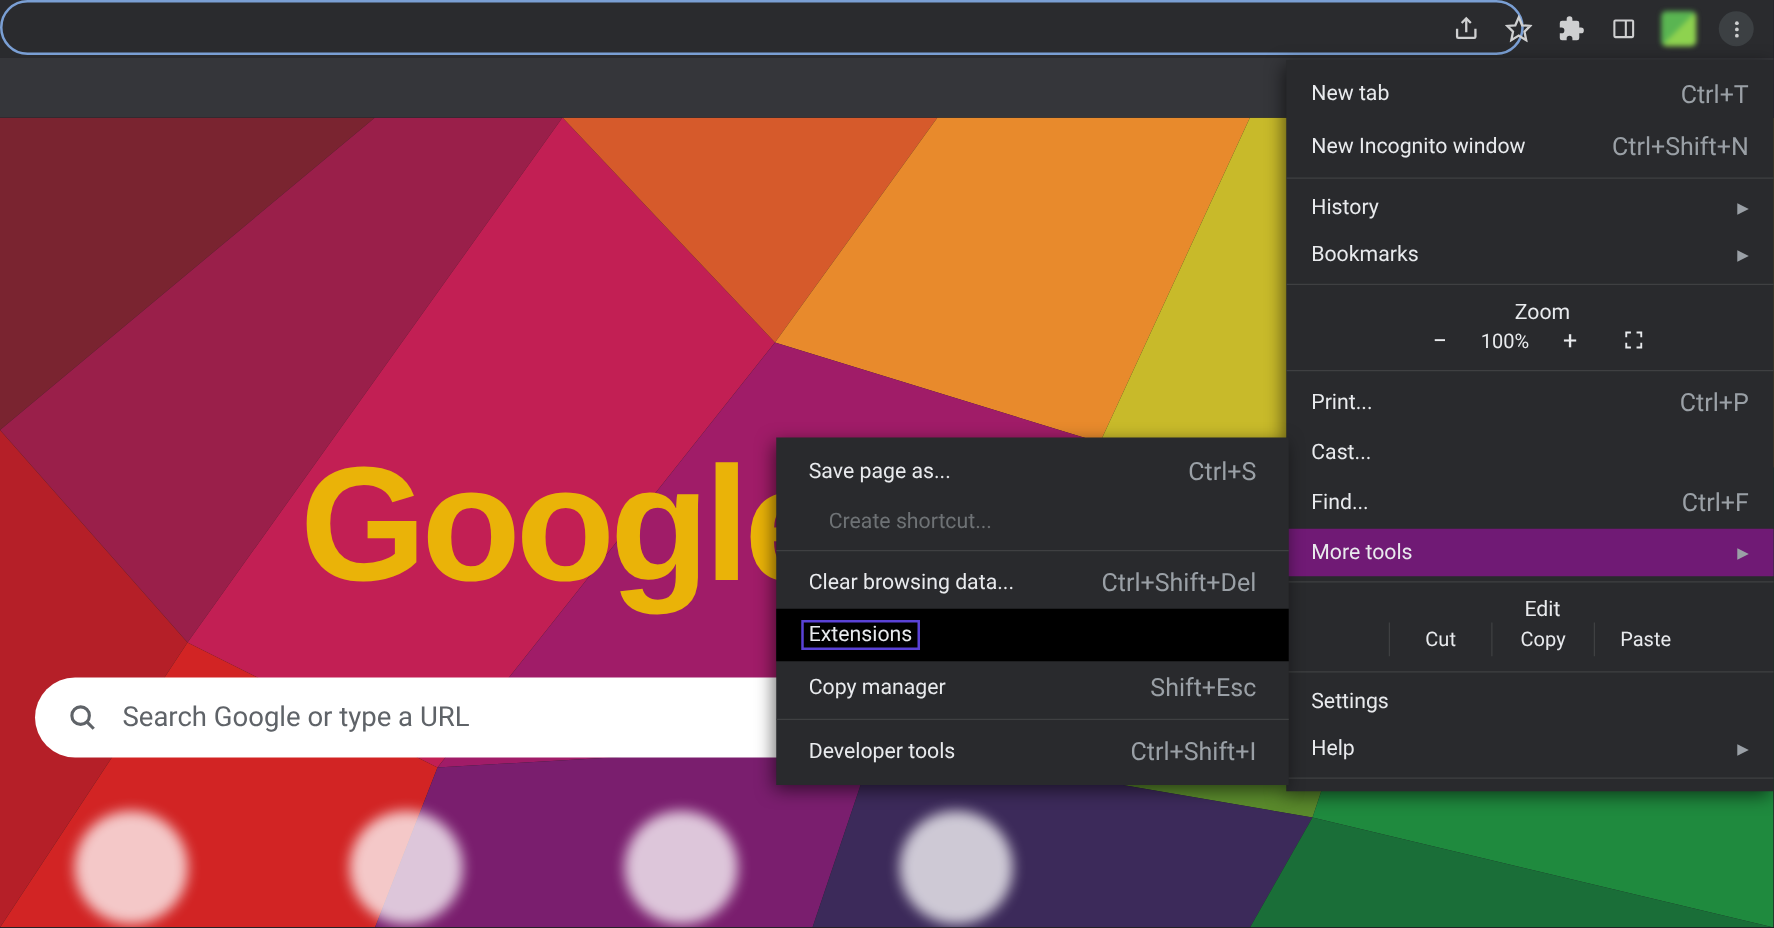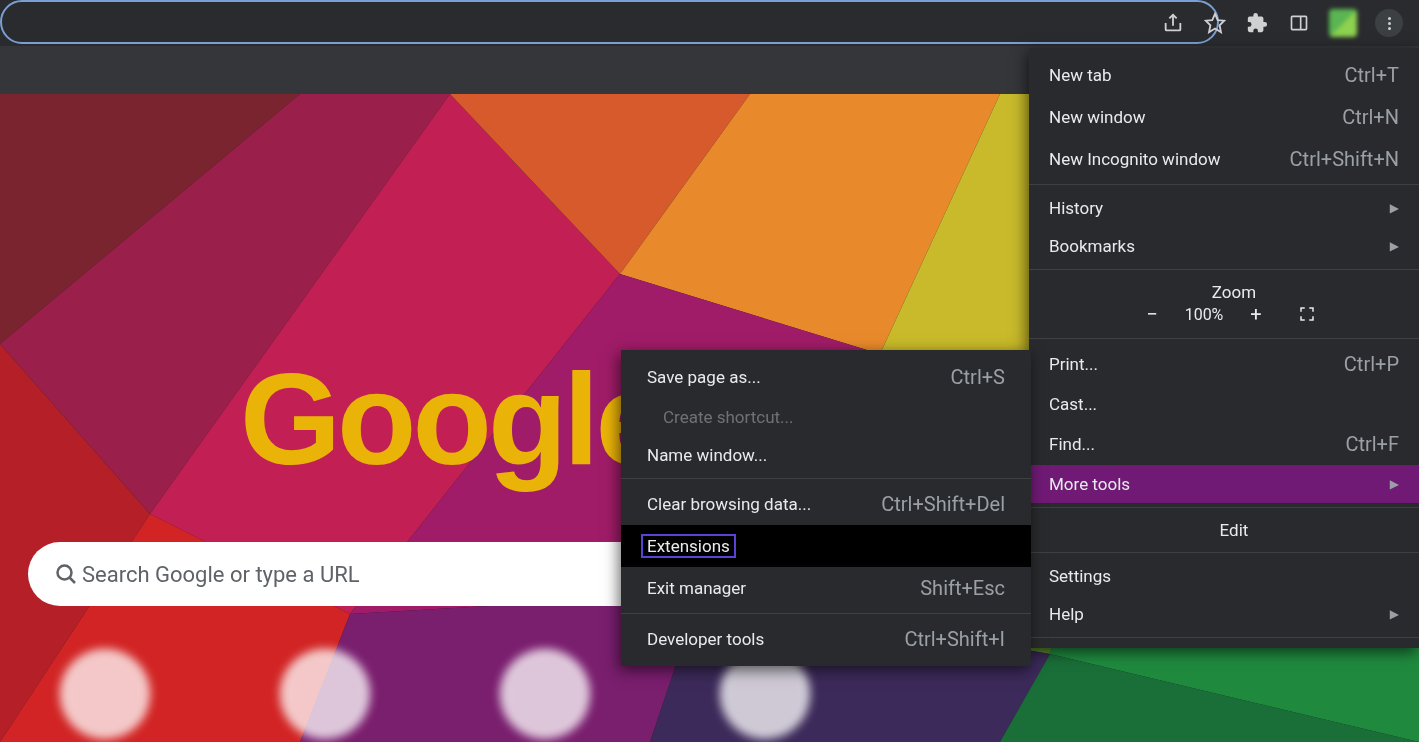--- a/index.html
+++ b/index.html
@@ -19,21 +19,21 @@
 
 
 .content { position: absolute; top: 94px; left: 0; right: 0; bottom: 0; overflow: hidden; }
 .bg-poly { position: absolute; inset: 0; }
 .bg-poly svg { width: 100%; height: 100%; display: block; }
 
 
 .logo { position: absolute; left: 240px; top: 250px; font-family: "Product Sans", Arial, sans-serif; font-size: 130px; font-weight: 700; color: #eab308; letter-spacing: -4px; }
 
 
-.search { position: absolute; left: 28px; top: 448px; width: 860px; height: 64px; background: #fff; border-radius: 32px; display: flex; align-items: center; padding: 0 26px; gap: 4px; }
+.search { position: absolute; left: 28px; top: 448px; width: 860px; height: 64px; background: #fff; border-radius: 32px; display: flex; align-items: center; padding: 0 26px; gap: 20px; }
 .search-icon { color: #5f6368; }
 .search-text { font-size: 22px; color: #5f6368; }
 
 
 .shortcuts { position: absolute; left: 60px; top: 555px; display: flex; gap: 130px; }
 .shortcut { width: 90px; height: 90px; background: rgba(255,255,255,0.75); border-radius: 50%; filter: blur(5px); border: 4px solid rgba(255,255,255,0.3); }
 
 
 .menu { position: absolute; top: 48px; right: 0; width: 390px; background: #292a2d; box-shadow: -2px 4px 14px rgba(0,0,0,0.6); z-index: 10; padding: 6px 0; color: #e8eaed; font-size: 17px; }
 .menu-item { display: flex; align-items: center; justify-content: space-between; padding: 9px 20px; cursor: pointer; }
@@ -140,24 +140,20 @@
     <div class="shortcut"></div>
   </div>
 </div>
 
 <div class="menu">
   <div class="menu-item">
     <span>New tab</span>
     <span class="shortcut-text">Ctrl+T</span>
   </div>
   <div class="menu-item">
-    <span>New window</span>
-    <span class="shortcut-text">Ctrl+N</span>
-  </div>
-  <div class="menu-item">
     <span>New Incognito window</span>
     <span class="shortcut-text">Ctrl+Shift+N</span>
   </div>
   <div class="menu-sep"></div>
   <div class="menu-item">
     <span>History</span>
     <span class="submenu-arrow">▶</span>
   </div>
   <div class="menu-item">
     <span>Bookmarks</span>
@@ -189,53 +185,55 @@
     <span>Find...</span>
     <span class="shortcut-text">Ctrl+F</span>
   </div>
   <div class="menu-item hover">
     <span>More tools</span>
     <span class="submenu-arrow">▶</span>
   </div>
   <div class="menu-sep"></div>
   <div class="edit-row">
     <span class="edit-label">Edit</span>
+    <div class="edit-btns">
+      <div class="edit-btn">Cut</div>
+      <div class="edit-btn">Copy</div>
+      <div class="edit-btn">Paste</div>
+    </div>
   </div>
   <div class="menu-sep"></div>
   <div class="menu-item">
     <span>Settings</span>
   </div>
   <div class="menu-item">
     <span>Help</span>
     <span class="submenu-arrow">▶</span>
   </div>
   <div class="menu-sep"></div>
 </div>
 
 <div class="submenu">
   <div class="menu-item">
     <span>Save page as...</span>
     <span class="shortcut-text">Ctrl+S</span>
   </div>
   <div class="menu-item disabled">
     <span>Create shortcut...</span>
   </div>
-  <div class="menu-item">
-    <span>Name window...</span>
-  </div>
   <div class="menu-sep"></div>
   <div class="menu-item">
     <span>Clear browsing data...</span>
     <span class="shortcut-text">Ctrl+Shift+Del</span>
   </div>
   <div class="menu-item highlighted">
     <span class="hl-box">Extensions</span>
   </div>
   <div class="menu-item">
-    <span>Exit manager</span>
+    <span>Copy manager</span>
     <span class="shortcut-text">Shift+Esc</span>
   </div>
   <div class="menu-sep"></div>
   <div class="menu-item">
     <span>Developer tools</span>
     <span class="shortcut-text">Ctrl+Shift+I</span>
   </div>
 </div>
 
 </body></html>

